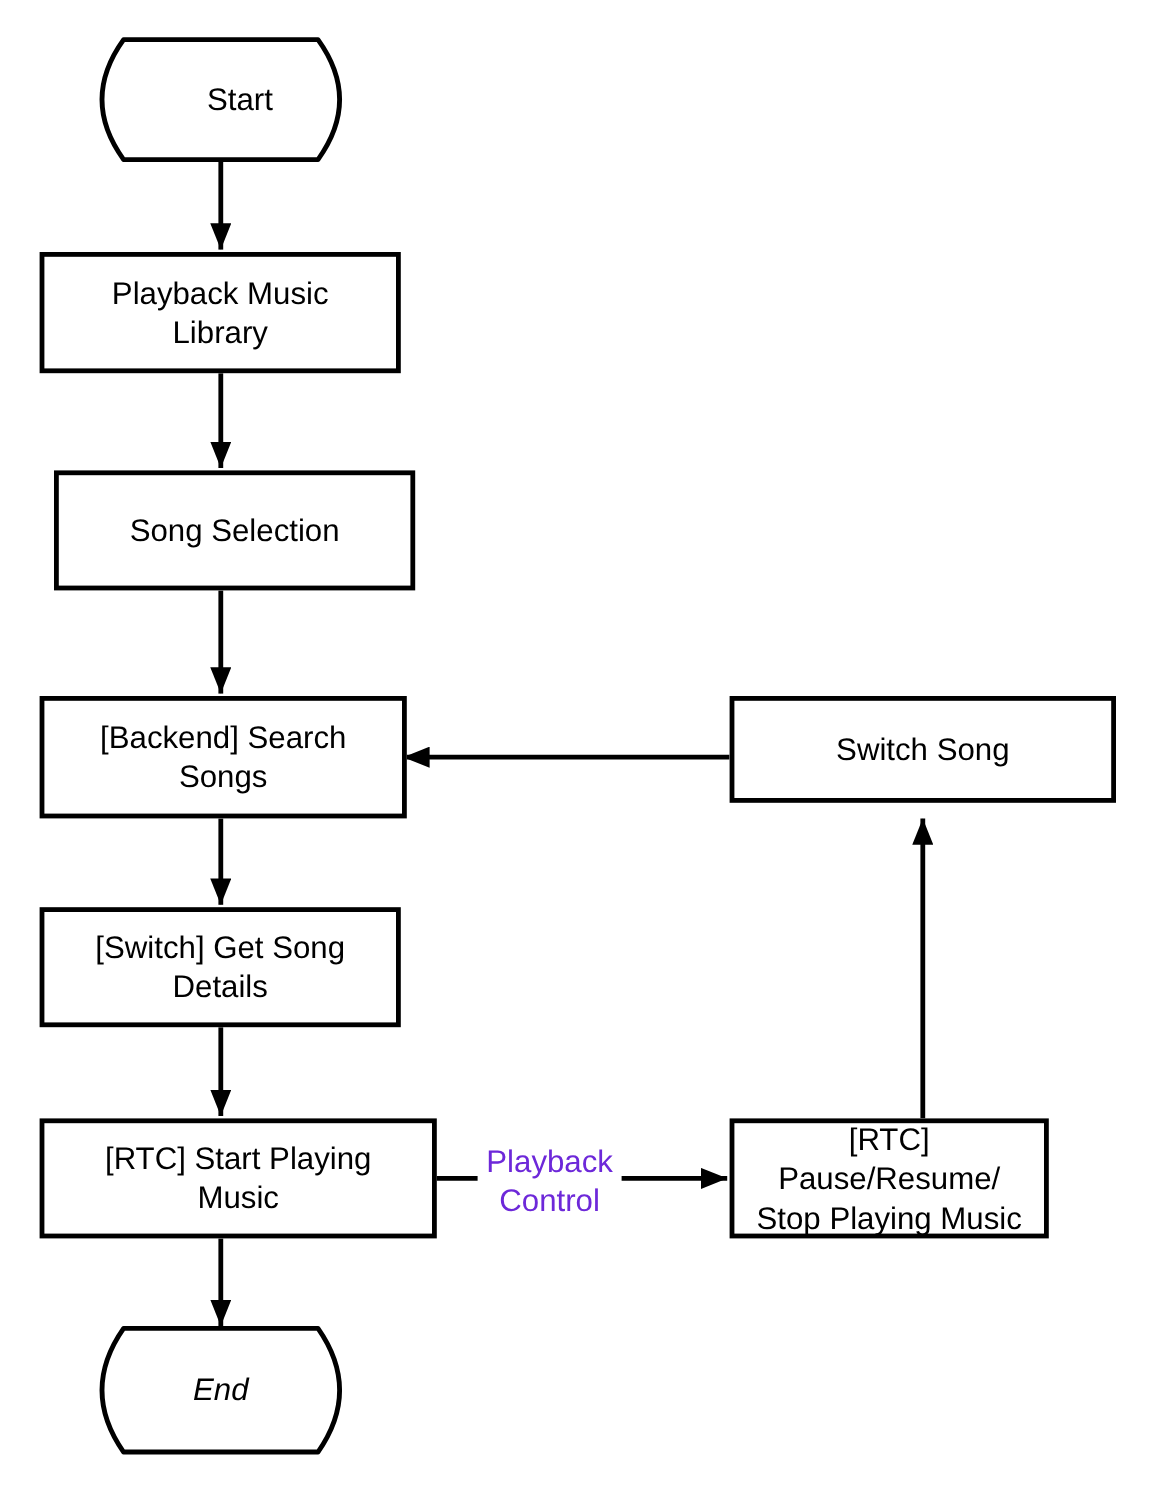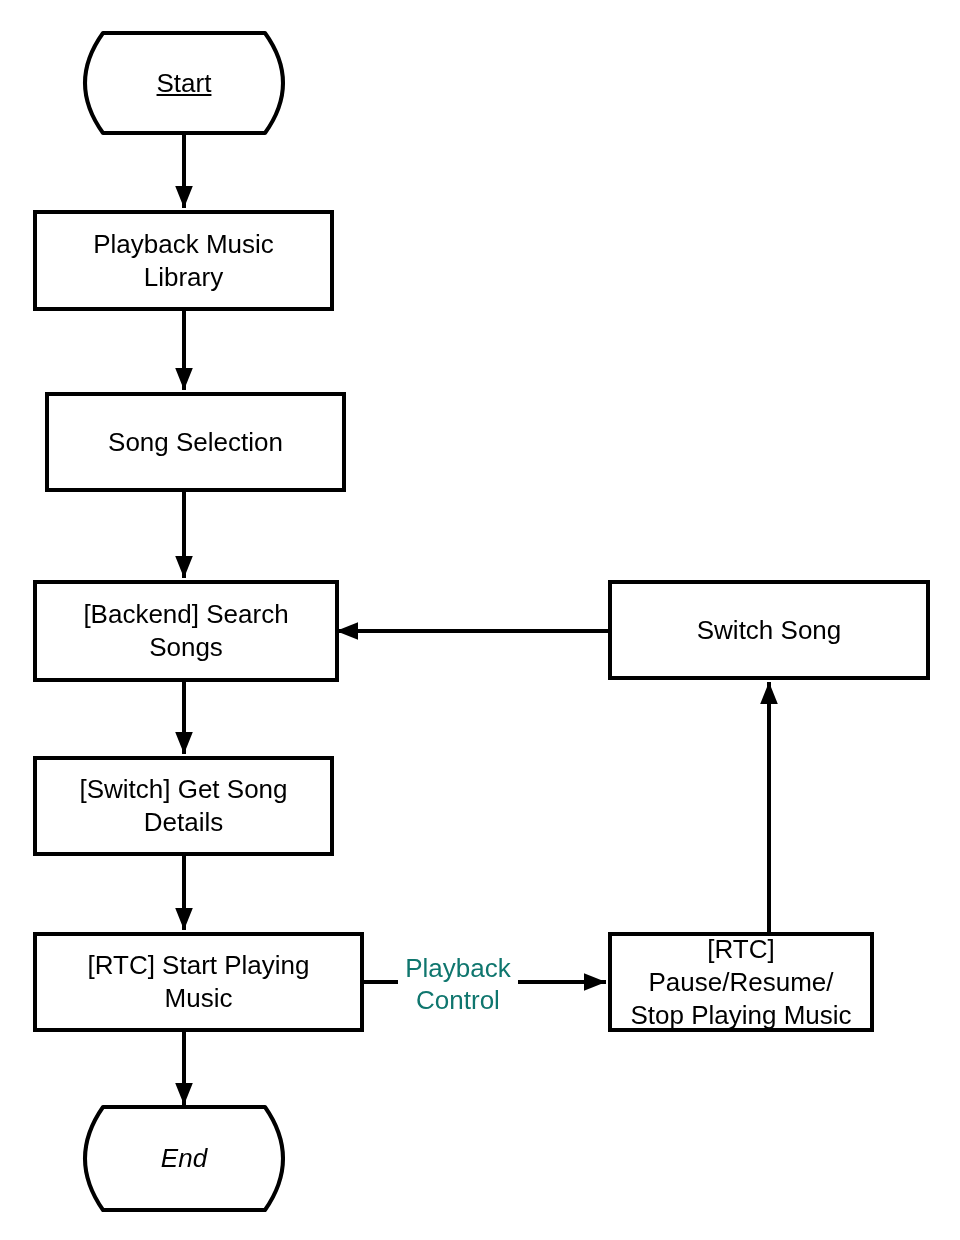--- a/index.html
+++ b/index.html
@@ -47,21 +47,21 @@
     position: absolute;
     box-sizing: border-box;
     display: flex;
     align-items: center;
     justify-content: center;
     text-align: center;
     font-size: 26px;
     line-height: 32px;
     white-space: pre-line;
     background: #ffffff;
-    color: #0f766e;
+    color: #6d28d9;
   }
 </style>
 </head>
 <body>
 
 <div id="canvas">
 
   <svg id="wires" viewBox="0 0 960 1240" xmlns="http://www.w3.org/2000/svg">
     <defs>
       <marker id="arrow" viewBox="0 0 10 8" refX="10" refY="4" markerWidth="5.5" markerHeight="4.4" markerUnits="strokeWidth" orient="auto-start-reverse">
@@ -76,39 +76,39 @@
     <line x1="184" y1="311" x2="184" y2="390" stroke="#000000" stroke-width="4" marker-end="url(#arrow)"></line>
     <line x1="184" y1="492" x2="184" y2="578" stroke="#000000" stroke-width="4" marker-end="url(#arrow)"></line>
     <line x1="184" y1="682" x2="184" y2="754" stroke="#000000" stroke-width="4" marker-end="url(#arrow)"></line>
     <line x1="184" y1="856" x2="184" y2="930" stroke="#000000" stroke-width="4" marker-end="url(#arrow)"></line>
     <line x1="184" y1="1032" x2="184" y2="1105" stroke="#000000" stroke-width="4" marker-end="url(#arrow)"></line>
     <line x1="334" y1="982" x2="606" y2="982" stroke="#000000" stroke-width="4" marker-end="url(#arrow)"></line>
     <line x1="769" y1="932" x2="769" y2="682" stroke="#000000" stroke-width="4" marker-end="url(#arrow)"></line>
     <line x1="608" y1="631" x2="336" y2="631" stroke="#000000" stroke-width="4" marker-end="url(#arrow)"></line>
   </svg>
 
-  <div class="node terminator" style="left:85px; top:33px; width:198px; height:100px;text-decoration:underline;">Start</div>
+  <div class="node terminator" style="left:101px; top:33px; width:198px; height:100px;">Start</div>
 
   <div class="node process" style="left:33px; top:210px; width:301px; height:101px;">Playback Music
 Library</div>
 
   <div class="node process" style="left:33px; top:392px; width:301px; height:100px;margin-left:12px;">Song Selection</div>
 
   <div class="node process" style="left:33px; top:580px; width:306px; height:102px;">[Backend] Search
 Songs</div>
 
   <div class="node process" style="left:33px; top:756px; width:301px; height:100px;">[Switch] Get Song
 Details</div>
 
   <div class="node process" style="left:33px; top:932px; width:331px; height:100px;">[RTC] Start Playing
 Music</div>
 
   <div class="node terminator" style="left:85px; top:1107px; width:198px; height:103px;font-style:italic;">End</div>
 
-  <div class="node process" style="left:608px; top:580px; width:322px; height:100px;">Switch Song</div>
+  <div class="node process" style="left:608px; top:580px; width:322px; height:89px;">Switch Song</div>
 
   <div class="node process" style="left:608px; top:932px; width:266px; height:100px;">[RTC] Pause/Resume/
 Stop Playing Music</div>
 
   <div class="edge-label" style="left:398px; top:952px; width:120px; height:64px;">Playback
 Control</div>
 
 </div>
 
 </body></html>

